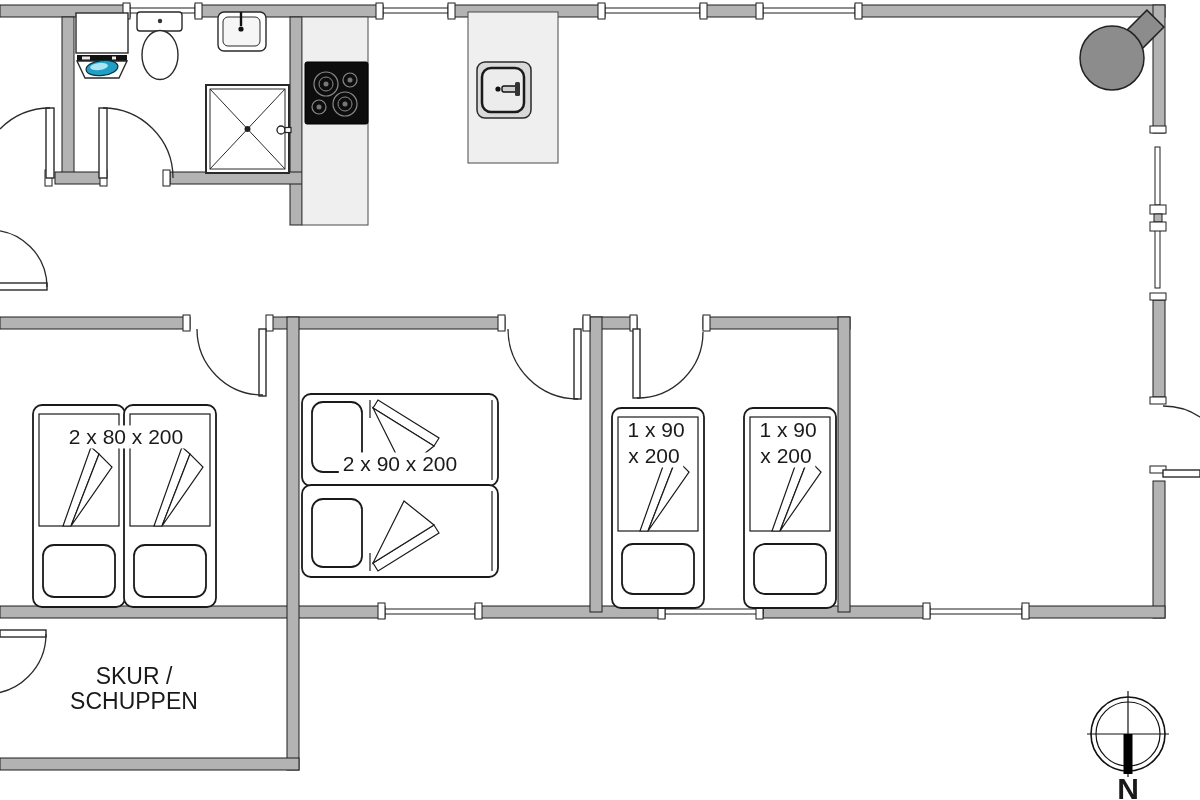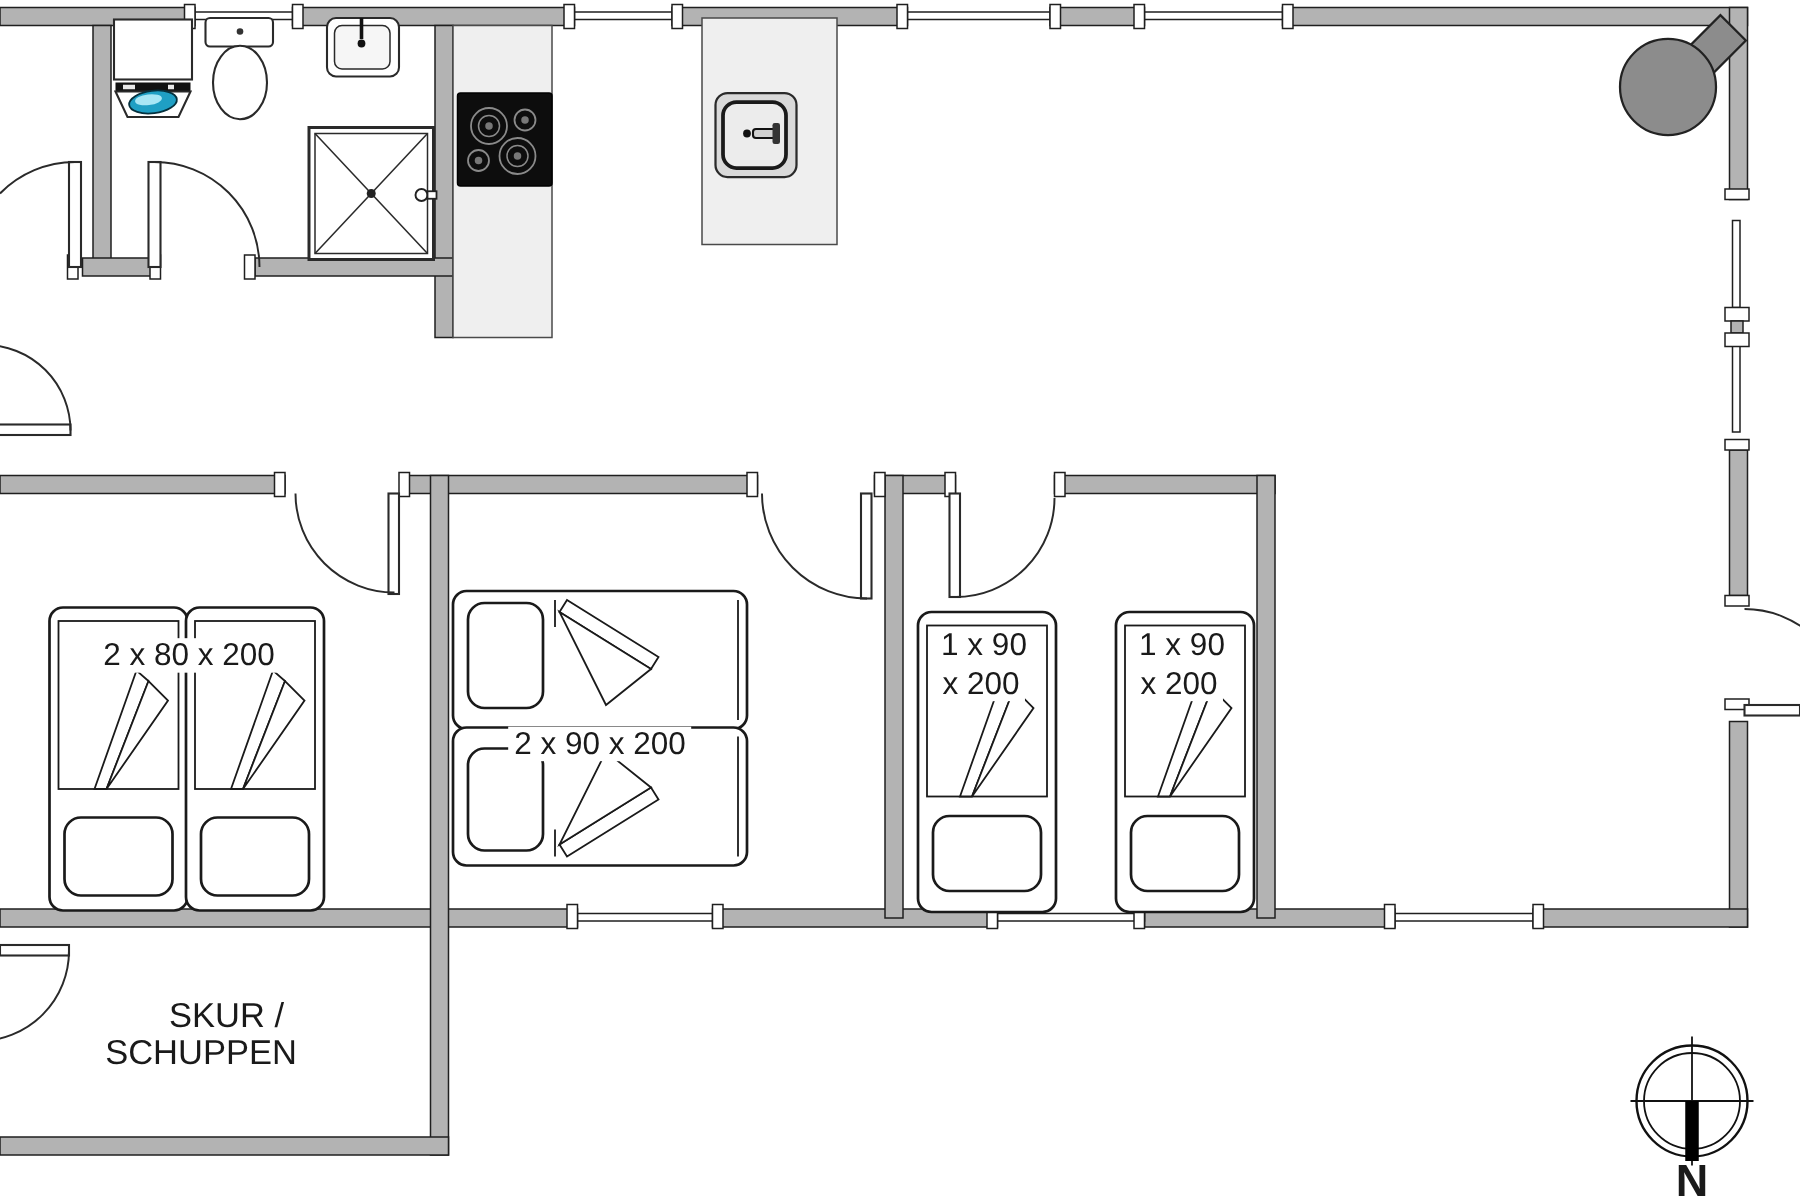--- a/index.html
+++ b/index.html
@@ -255,22 +255,22 @@
   <g>
     <circle cx="1128" cy="734" r="37" fill="none" stroke="#111" stroke-width="1.6"></circle>
     <circle cx="1128" cy="734" r="32" fill="none" stroke="#111" stroke-width="1.2"></circle>
     <line x1="1087" y1="734" x2="1169" y2="734" stroke="#111" stroke-width="1.2"></line>
     <line x1="1128" y1="691" x2="1128" y2="777" stroke="#111" stroke-width="1.2"></line>
     <rect x="1123.5" y="734" width="9" height="40" fill="#000"></rect>
   </g>
 </svg>
 
 <div class="label bedlabel" style="left:126px;top:437px;">2 x 80 x 200</div>
-<div class="label bedlabel" style="left:400px;top:496px;text-align:right;">2 x 90 x 200</div>
+<div class="label bedlabel" style="left:400px;top:464px;text-align:right;">2 x 90 x 200</div>
 <div class="label bedlabel" style="left:656px;top:430px;">1 x 90</div>
 <div class="label bedlabel" style="left:654px;top:456px;">x 200</div>
 <div class="label bedlabel" style="left:788px;top:430px;">1 x 90</div>
 <div class="label bedlabel" style="left:786px;top:456px;">x 200</div>
-<div class="label shedlabel" style="left:151px;top:677px;">SKUR /</div>
+<div class="label shedlabel" style="left:134px;top:677px;">SKUR /</div>
 <div class="label shedlabel" style="left:134px;top:702px;">SCHUPPEN</div>
 <div class="label north" style="left:1128px;top:788px;">N</div>
 
 </div>
 
 </body></html>

